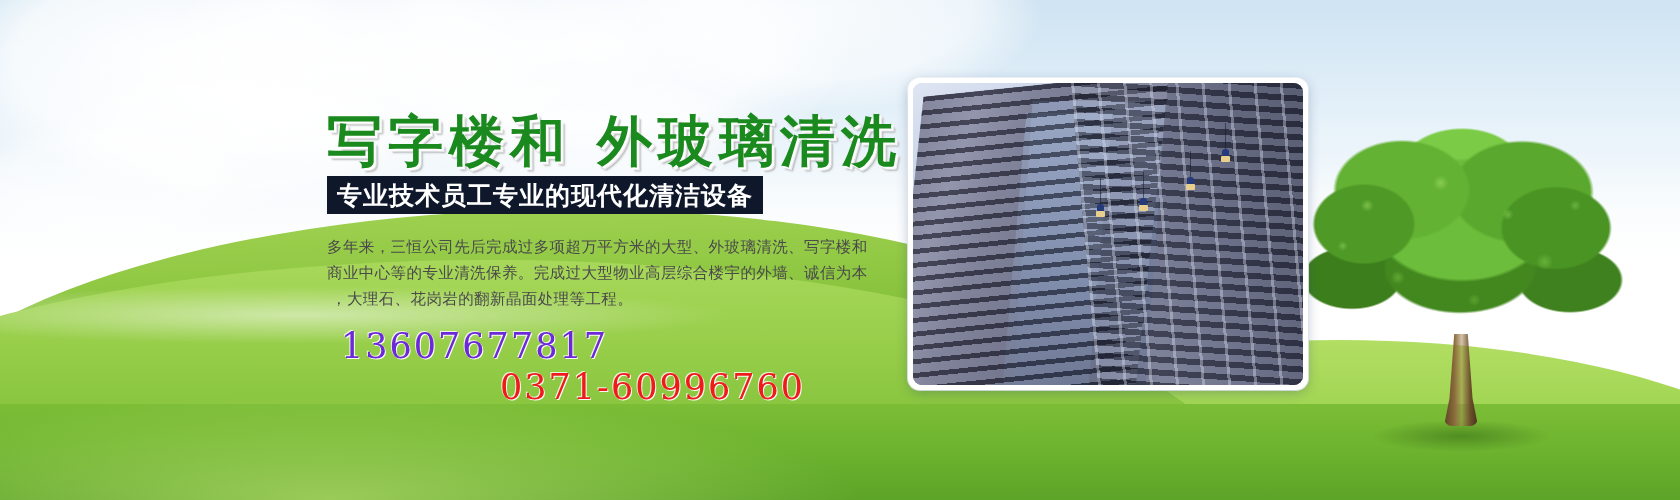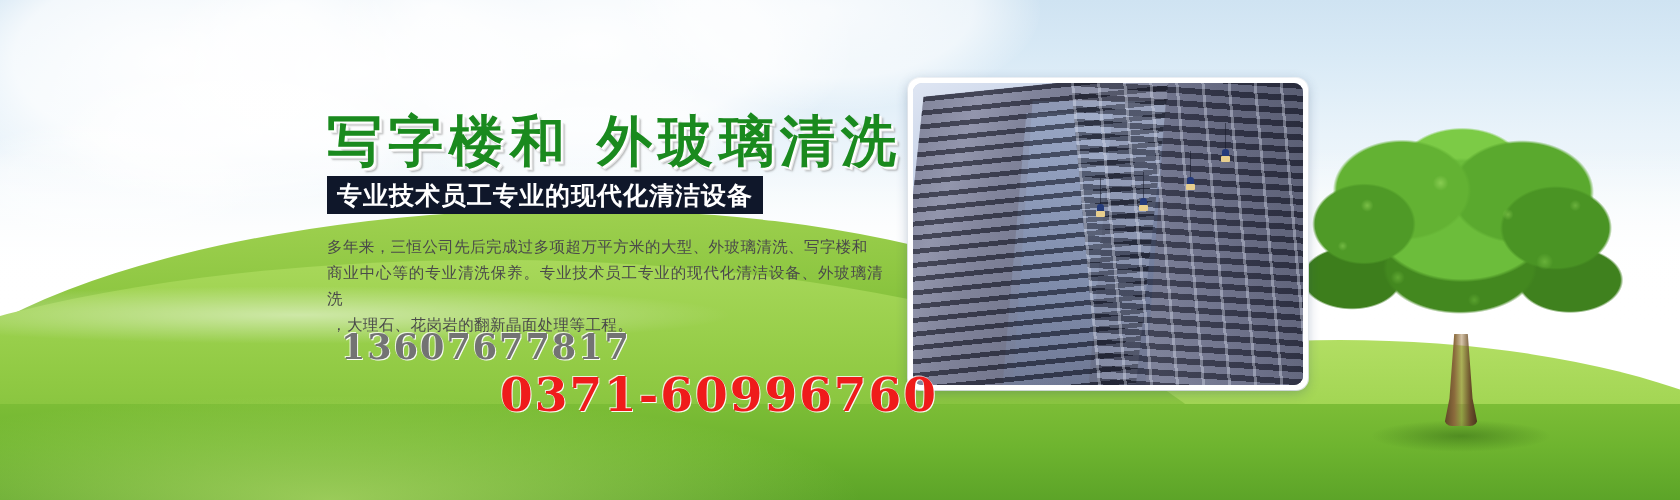--- a/index.html
+++ b/index.html
@@ -241,28 +241,28 @@
     display:flex; align-items:baseline; white-space:nowrap;
   }
   .hotline .label {
     font-family:"DejaVu Serif","Liberation Serif",serif;
     font-size:29px; font-weight:700; color:#d81f1f;
     letter-spacing:5px; font-style:italic;
     text-shadow:1px 1px 0 rgba(255,255,255,.9);
   }
   .hotline .num {
     font-family:"DejaVu Serif","Liberation Serif",serif;
-    font-size:35px; font-weight:700; color:#737373;
+    font-size:35px; font-weight:400; color:#6d28d9;
     letter-spacing:2px; margin-left:14px;
     text-shadow:1px 1px 0 rgba(255,255,255,.95), -1px -1px 0 rgba(255,255,255,.8);
   }
   .hotline2 {
     position:absolute; left:500px; top:367px;
     font-family:"DejaVu Serif","Liberation Serif",serif;
-    font-size:47px; font-weight:700; color:#ef1b1b; letter-spacing:2px;
+    font-size:35px; font-weight:400; color:#ef1b1b; letter-spacing:2px;
     white-space:nowrap;
     text-shadow:1px 1px 0 rgba(255,255,255,.95), -1px -1px 0 rgba(255,255,255,.8);
   }
 </style>
 </head>
 <body>
 
 <div id="banner">
 
   <div class="sky">
@@ -327,21 +327,21 @@
   </div>
 
   <div class="headline"><span>写字楼和</span><span class="gap"></span><span>外玻璃清洗</span></div>
 
   <div class="green-bar">
     <span>专业技术员工专业的现代化清洁设备</span>
   </div>
 
   <div class="body-copy">
     <p>多年来，三恒公司先后完成过多项超万平方米的大型、外玻璃清洗、写字楼和</p>
-    <p>商业中心等的专业清洗保养。专业技术员工专业的现代化清洁设备、外玻璃清洗</p>
+    <p>商业中心等的专业清洗保养。完成过大型物业高层综合楼宇的外墙、诚信为本</p>
     <p class="l3">，大理石、花岗岩的翻新晶面处理等工程。</p>
   </div>
 
   <div class="hotline">
     <span class="num">13607677817</span>
   </div>
   <div class="hotline2">0371-60996760</div>
 
 </div>
 

